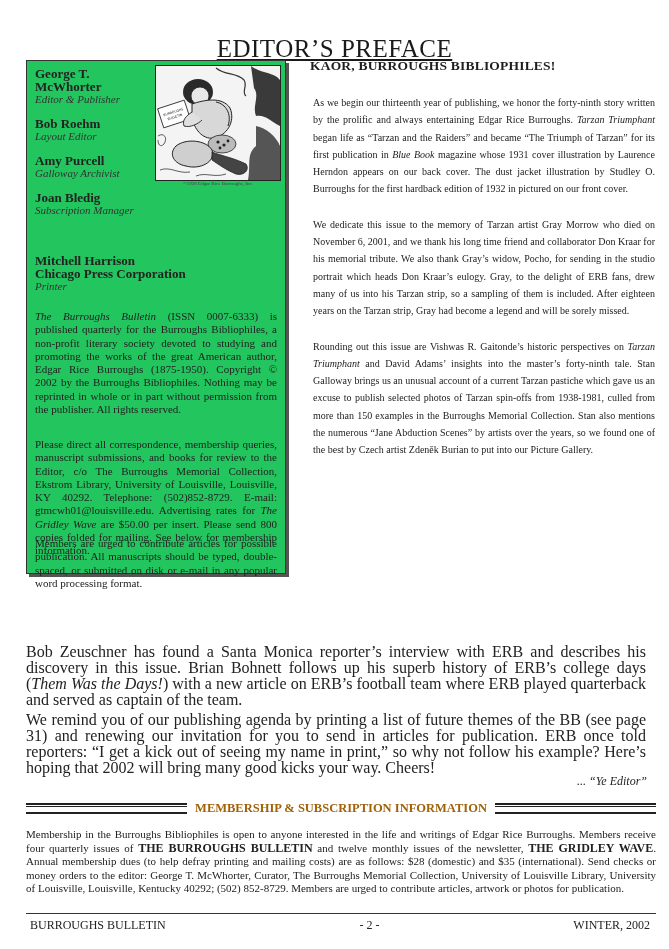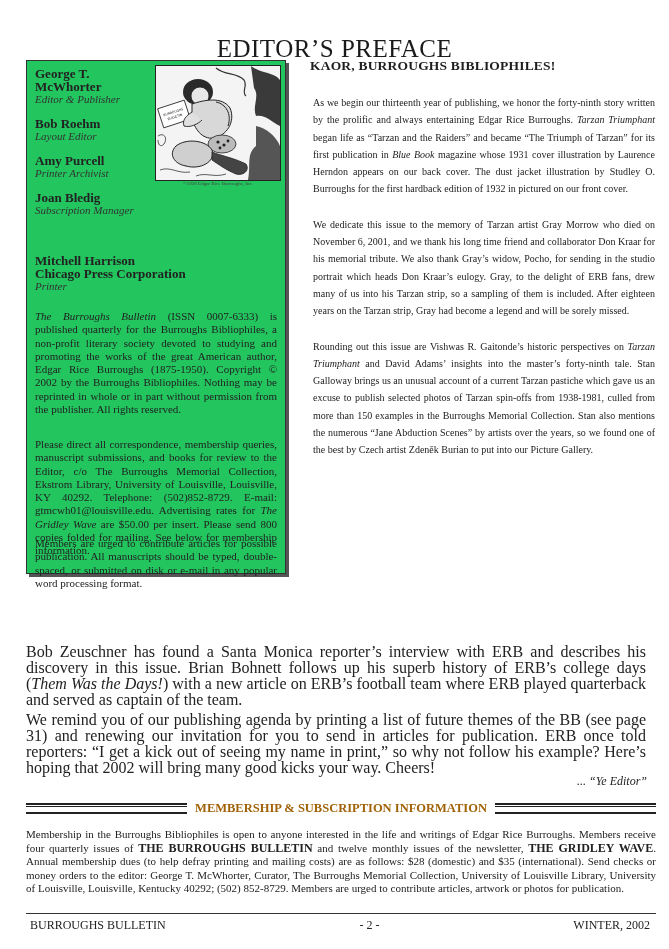--- a/index.html
+++ b/index.html
@@ -2,21 +2,21 @@
 <html><head>
 <meta charset="utf-8">
 <style>
   html, body { margin: 0; padding: 0; background: #ffffff; }
   body {
     width: 669px; height: 949px; position: relative; overflow: hidden;
     font-family: "Liberation Serif", "DejaVu Serif", serif; color: #222;
   }
   .page-title {
     position: absolute; left: 0; top: 18px; width: 669px; text-align: center;
-    font-size: 25px; letter-spacing: 0.5px; color: #1a1a1a; font-weight: normal;
+    font-size: 25px; letter-spacing: 0.5px; color: #1a1a1a; font-weight: normal; text-decoration: underline;
   }
   
   .masthead {
     position: absolute; left: 26px; top: 60px; width: 258px; height: 512px;
     border: 1px solid #333; box-shadow: 3px 3px 0 #555;
     background: #22c55e; padding: 0;
   }
   .staff { position: absolute; left: 8px; top: 6px; width: 120px; }
   .staff-entry { margin-bottom: 11px; line-height: 13px; }
   .staff-name { font-size: 13px; font-weight: bold; color: #222; display: block; }
@@ -73,21 +73,21 @@
     <div class="staff-entry">
       <span class="staff-name">George T. McWhorter</span>
       <span class="staff-role">Editor &amp; Publisher</span>
     </div>
     <div class="staff-entry">
       <span class="staff-name">Bob Roehm</span>
       <span class="staff-role">Layout Editor</span>
     </div>
     <div class="staff-entry">
       <span class="staff-name">Amy Purcell</span>
-      <span class="staff-role">Printer Archivist</span>
+      <span class="staff-role">Galloway Archivist</span>
     </div>
     <div class="staff-entry">
       <span class="staff-name">Joan Bledig</span>
       <span class="staff-role">Subscription Manager</span>
     </div>
   </div>
 
   <div class="printer-block">
     <span class="staff-name">Mitchell Harrison</span>
     <span class="staff-name">Chicago Press Corporation</span>

